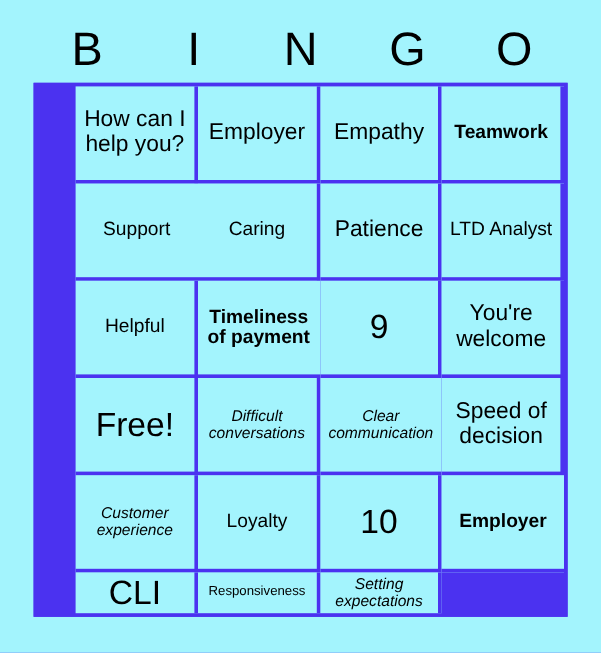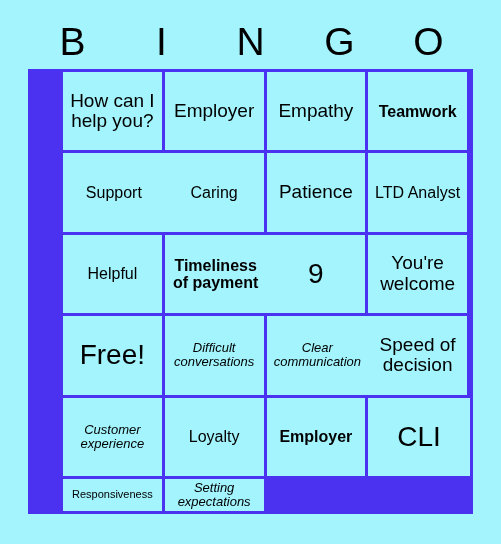--- a/index.html
+++ b/index.html
@@ -107,19 +107,20 @@
       <div class="bingo-cell sz-xl">Helpful</div>
       <div class="bingo-cell sz-m">Timeliness of payment</div>
       <div class="bingo-cell sz-xxl">9</div>
       <div class="bingo-cell sz-l">You're welcome</div>
       <div class="bingo-cell sz-xxl">Free!</div>
       <div class="bingo-cell sz-s">Difficult conversations</div>
       <div class="bingo-cell sz-s">Clear communication</div>
       <div class="bingo-cell sz-l">Speed of decision</div>
       <div class="bingo-cell sz-s">Customer experience</div>
       <div class="bingo-cell sz-xl">Loyalty</div>
+      <div class="bingo-cell sz-xxl">10</div>
       <div class="bingo-cell sz-m">Employer</div>
       <div class="bingo-cell sz-xxl">CLI</div>
       <div class="bingo-cell sz-xs">Responsiveness</div>
       <div class="bingo-cell sz-s">Setting expectations</div>
     </div>
 
 </div>
 
 </body></html>

